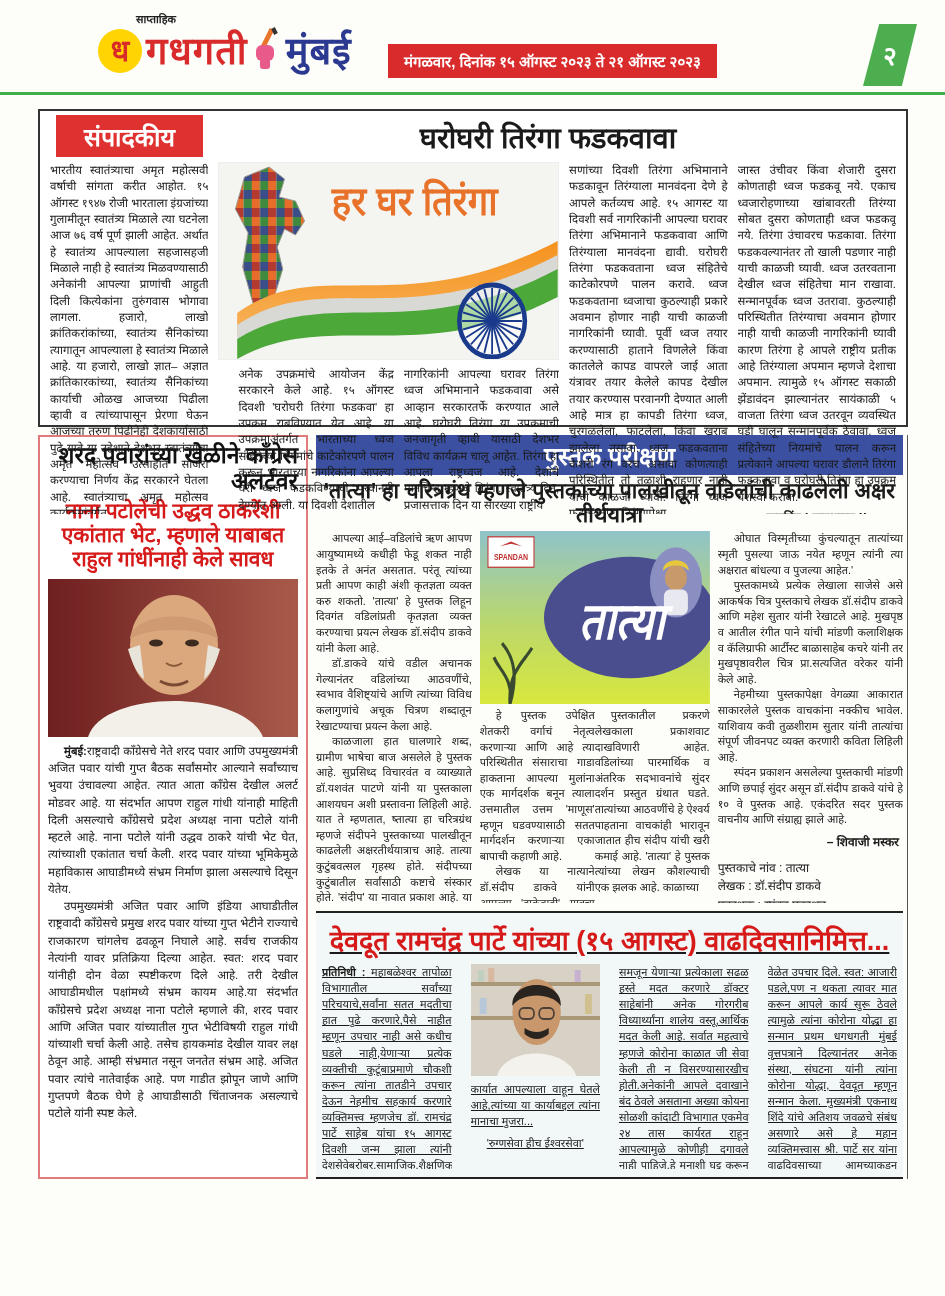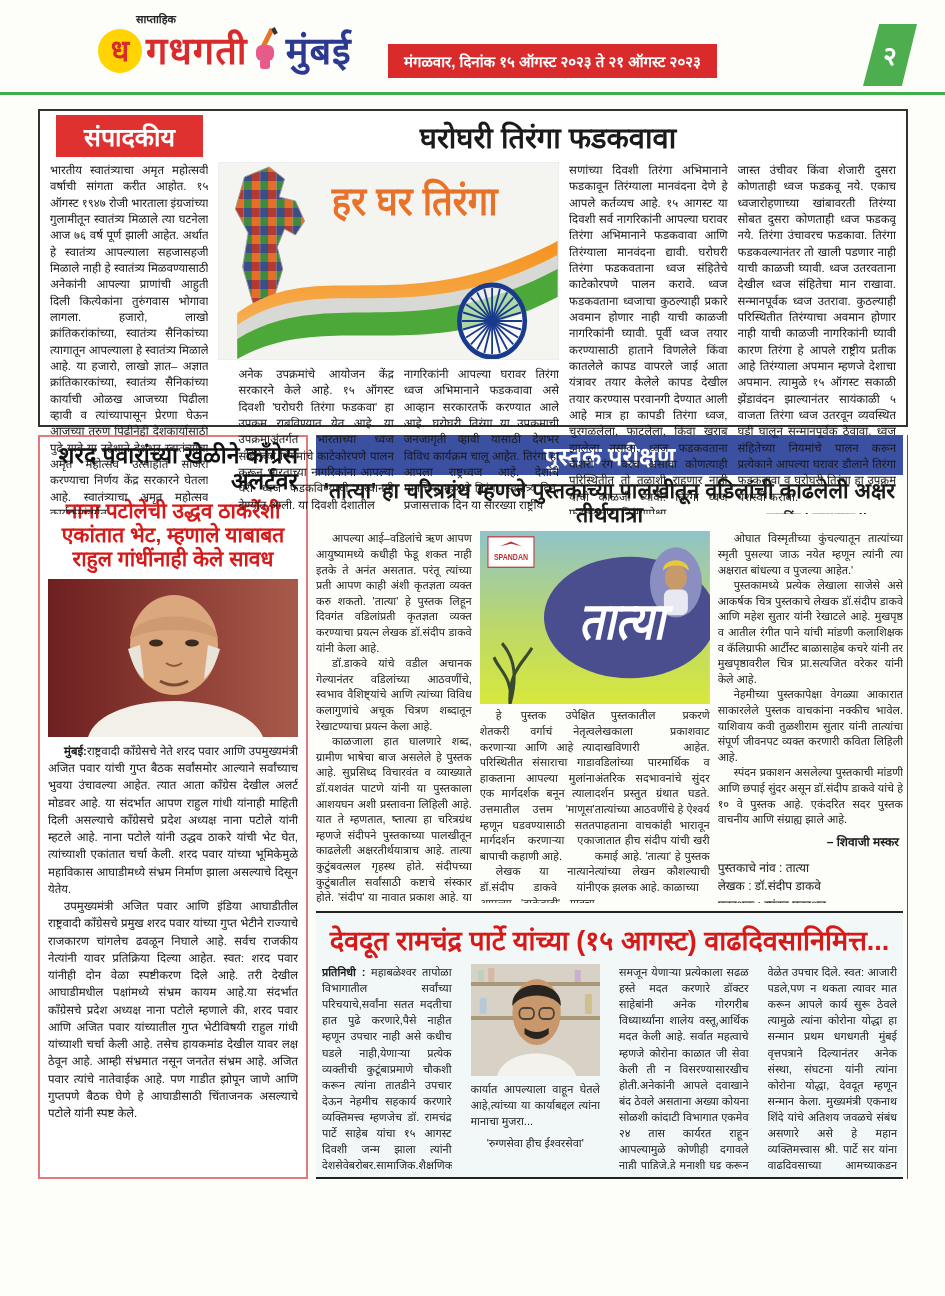--- a/index.html
+++ b/index.html
@@ -59,21 +59,21 @@
   .br-mid{flex:1.55;display:flex;flex-direction:column;overflow:hidden;}
   .book-cover{height:173px;margin-bottom:4px;}
   .br-mid-cols{display:flex;flex:1;overflow:hidden;}
   .br-mid-col{flex:1;font-size:11px;line-height:1.42;text-align:justify;overflow:hidden;}
   .br-col4{flex:1.25;display:flex;flex-direction:column;}
   .br-byline{text-align:right;font-weight:bold;font-size:12px;margin:6px 4px 8px 0;}
   .br-details{font-weight:normal;font-size:12px;line-height:1.55;}
 
   
   .birthday{margin-top:8px;border-top:2px solid #222;border-bottom:2px solid #222;background:#f2f7f7;
-            padding:4px 6px 8px;flex:1;display:flex;flex-direction:column;overflow:hidden;box-sizing:border-box;}
+            padding:4px 6px 8px;flex:1;display:flex;flex-direction:column;overflow:hidden;box-sizing:border-box;text-decoration:underline;}
   .bd-headline{color:#d61a1a;font-size:27px;font-weight:bold;text-align:center;padding:4px 0 6px;}
   .bd-cols{display:flex;gap:19px;flex:1;overflow:hidden;}
   .bd-col{flex:1;font-size:11px;line-height:1.46;text-align:justify;overflow:hidden;}
   .bd-photo{height:112px;background:#cfc9bd;margin-bottom:5px;}
   .bd-quote{text-align:center;margin-top:6px;}
 </style>
 </head>
 <body>
 
 <div class="page">

